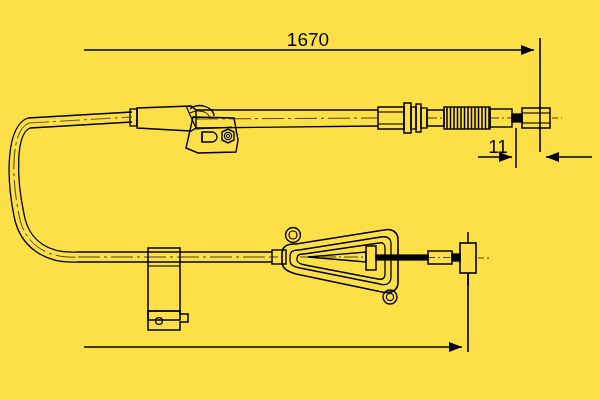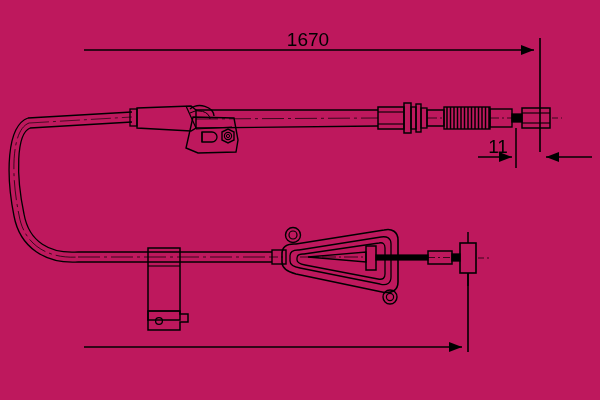--- a/index.html
+++ b/index.html
@@ -8,21 +8,21 @@
     padding: 0;
     background: #ffffff;
   }
   body {
     font-family: "Liberation Sans", sans-serif;
   }
   #drawing-root {
     position: relative;
     width: 600px;
     height: 400px;
-    background: #be185d;
+    background: #fde047;
     overflow: hidden;
   }
   #drawing-svg {
     display: block;
     width: 600px;
     height: 400px;
   }
   .dim-text {
     font-family: "Liberation Sans", sans-serif;
     font-size: 19px;

